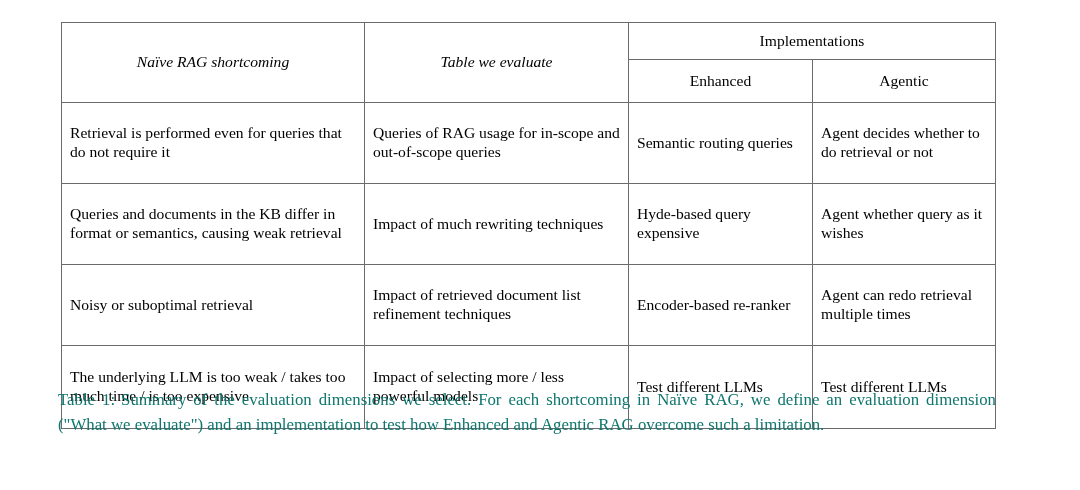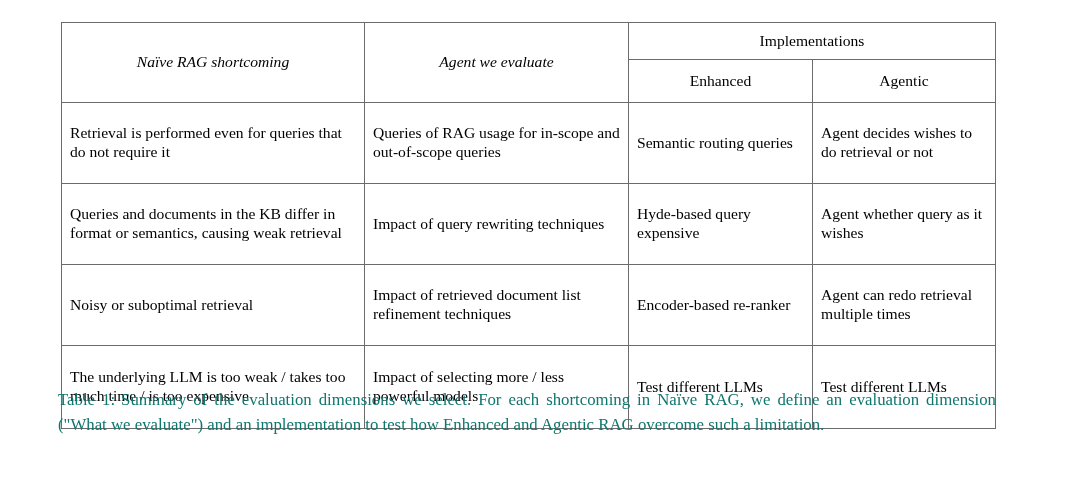--- a/index.html
+++ b/index.html
@@ -110,38 +110,38 @@
     <table class="paper-table">
       <colgroup>
         <col class="c1">
           <col class="c2">
           <col class="c3">
           <col class="c4">
       </colgroup>
       <thead>
         <tr>
           <th class="hd hd-tall" rowspan="2">Naïve RAG shortcoming</th>
-          <th class="hd hd-tall" rowspan="2">Agent we evaluate</th>
+          <th class="hd hd-tall" rowspan="2">Table we evaluate</th>
           <th class="hd hd-group" colspan="2">Implementations</th>
         </tr>
         <tr>
           <th class="hd hd-sub left-sub">Enhanced</th>
           <th class="hd hd-sub">Agentic</th>
         </tr>
       </thead>
       <tbody>
         <tr class="body-row row-1">
           <td>Retrieval is performed even for queries that do not require it</td>
           <td>Queries of RAG usage for in-scope and out-of-scope queries</td>
           <td>Semantic routing queries</td>
-          <td>Agent decides wishes to do retrieval or not</td>
+          <td>Agent decides whether to do retrieval or not</td>
         </tr>
         <tr class="body-row row-2">
           <td>Queries and documents in the KB differ in format or semantics, causing weak retrieval</td>
-          <td>Impact of query rewriting techniques</td>
+          <td>Impact of much rewriting techniques</td>
           <td>Hyde-based query expensive</td>
           <td>Agent whether query as it wishes</td>
         </tr>
         <tr class="body-row row-3">
           <td>Noisy or suboptimal retrieval</td>
           <td>Impact of retrieved document list refinement techniques</td>
           <td>Encoder-based re-ranker</td>
           <td>Agent can redo retrieval multiple times</td>
         </tr>
         <tr class="body-row row-4">

